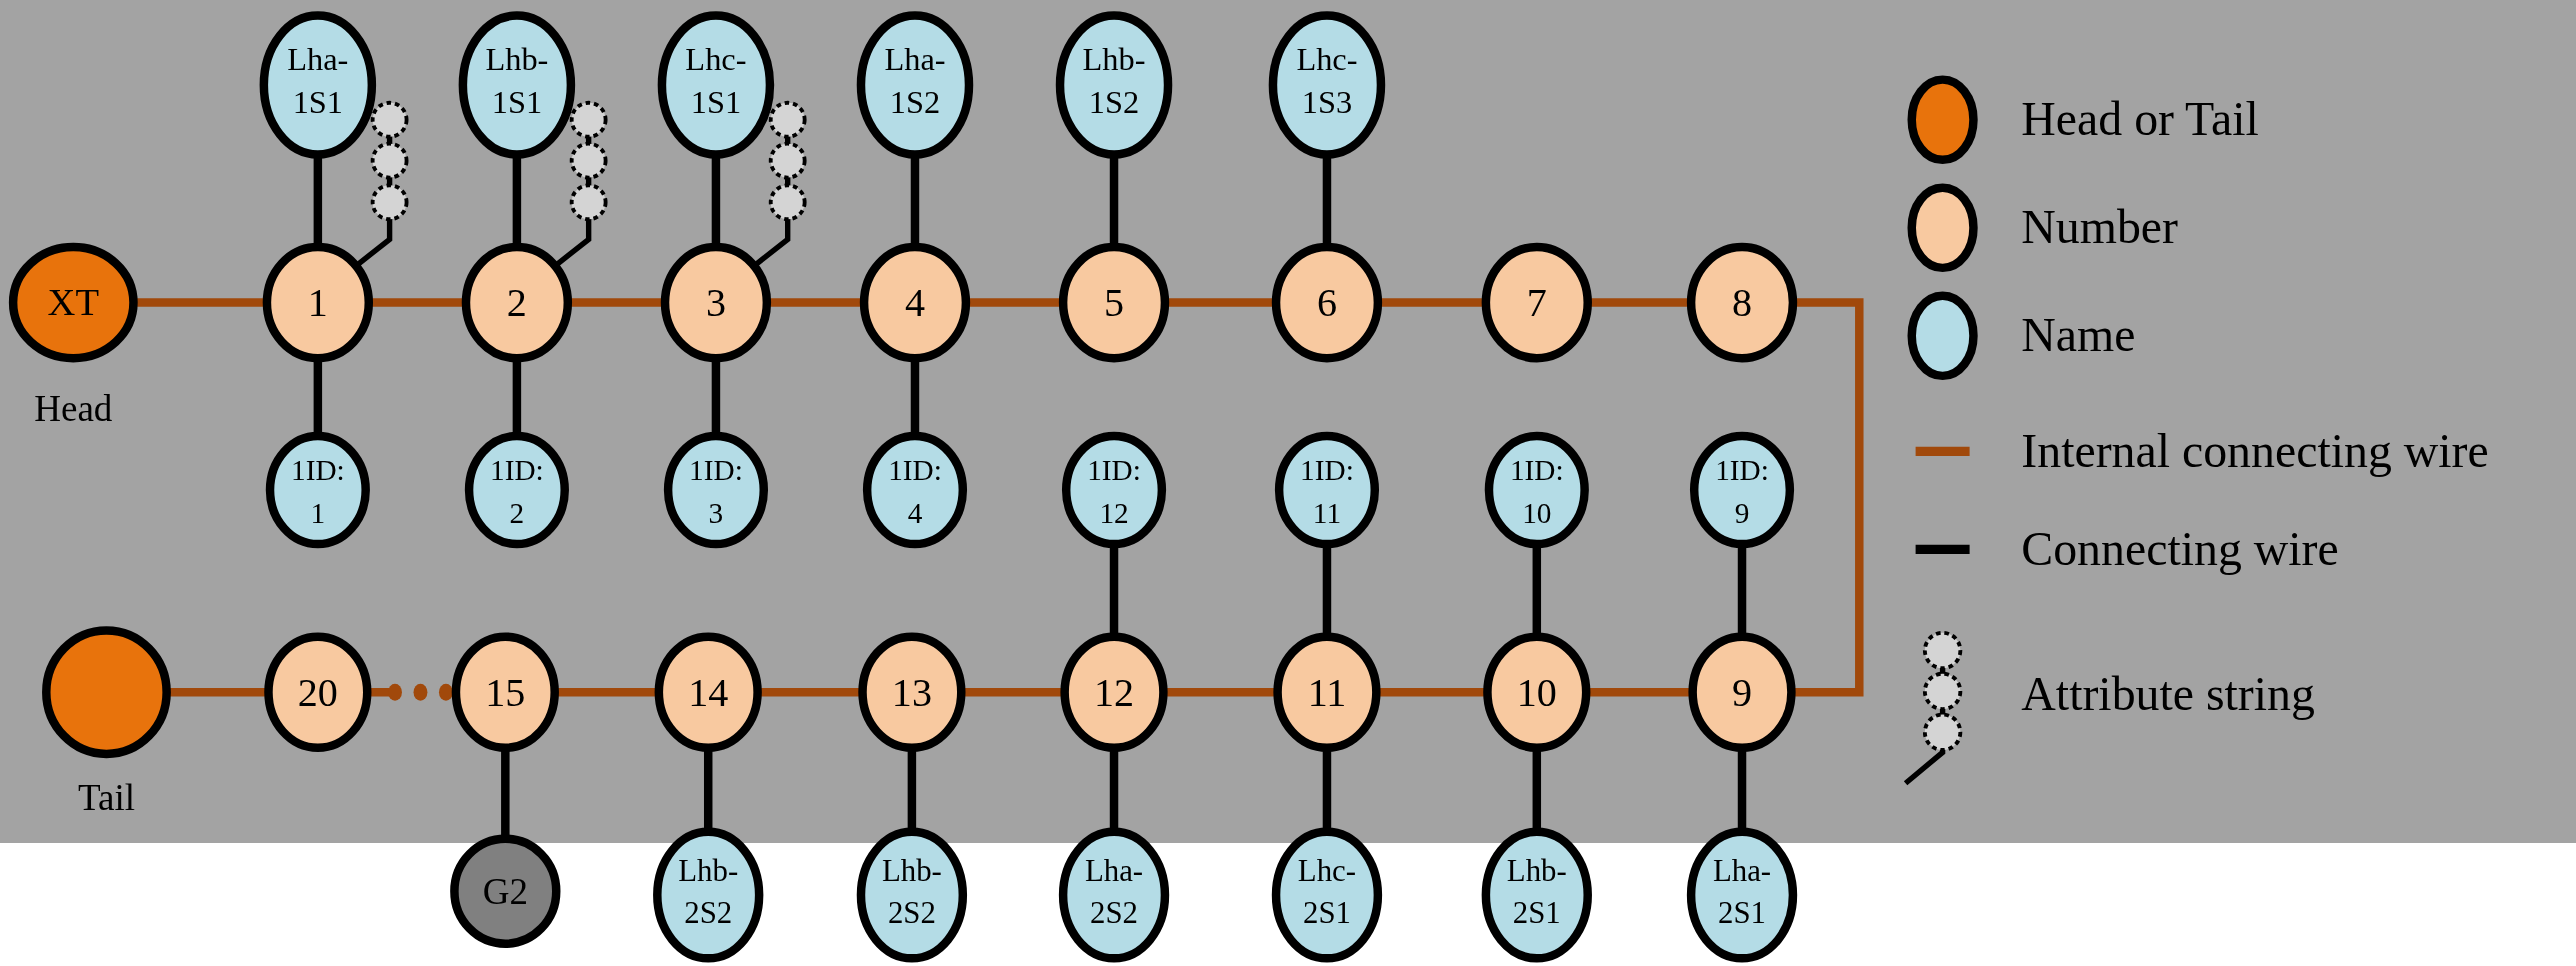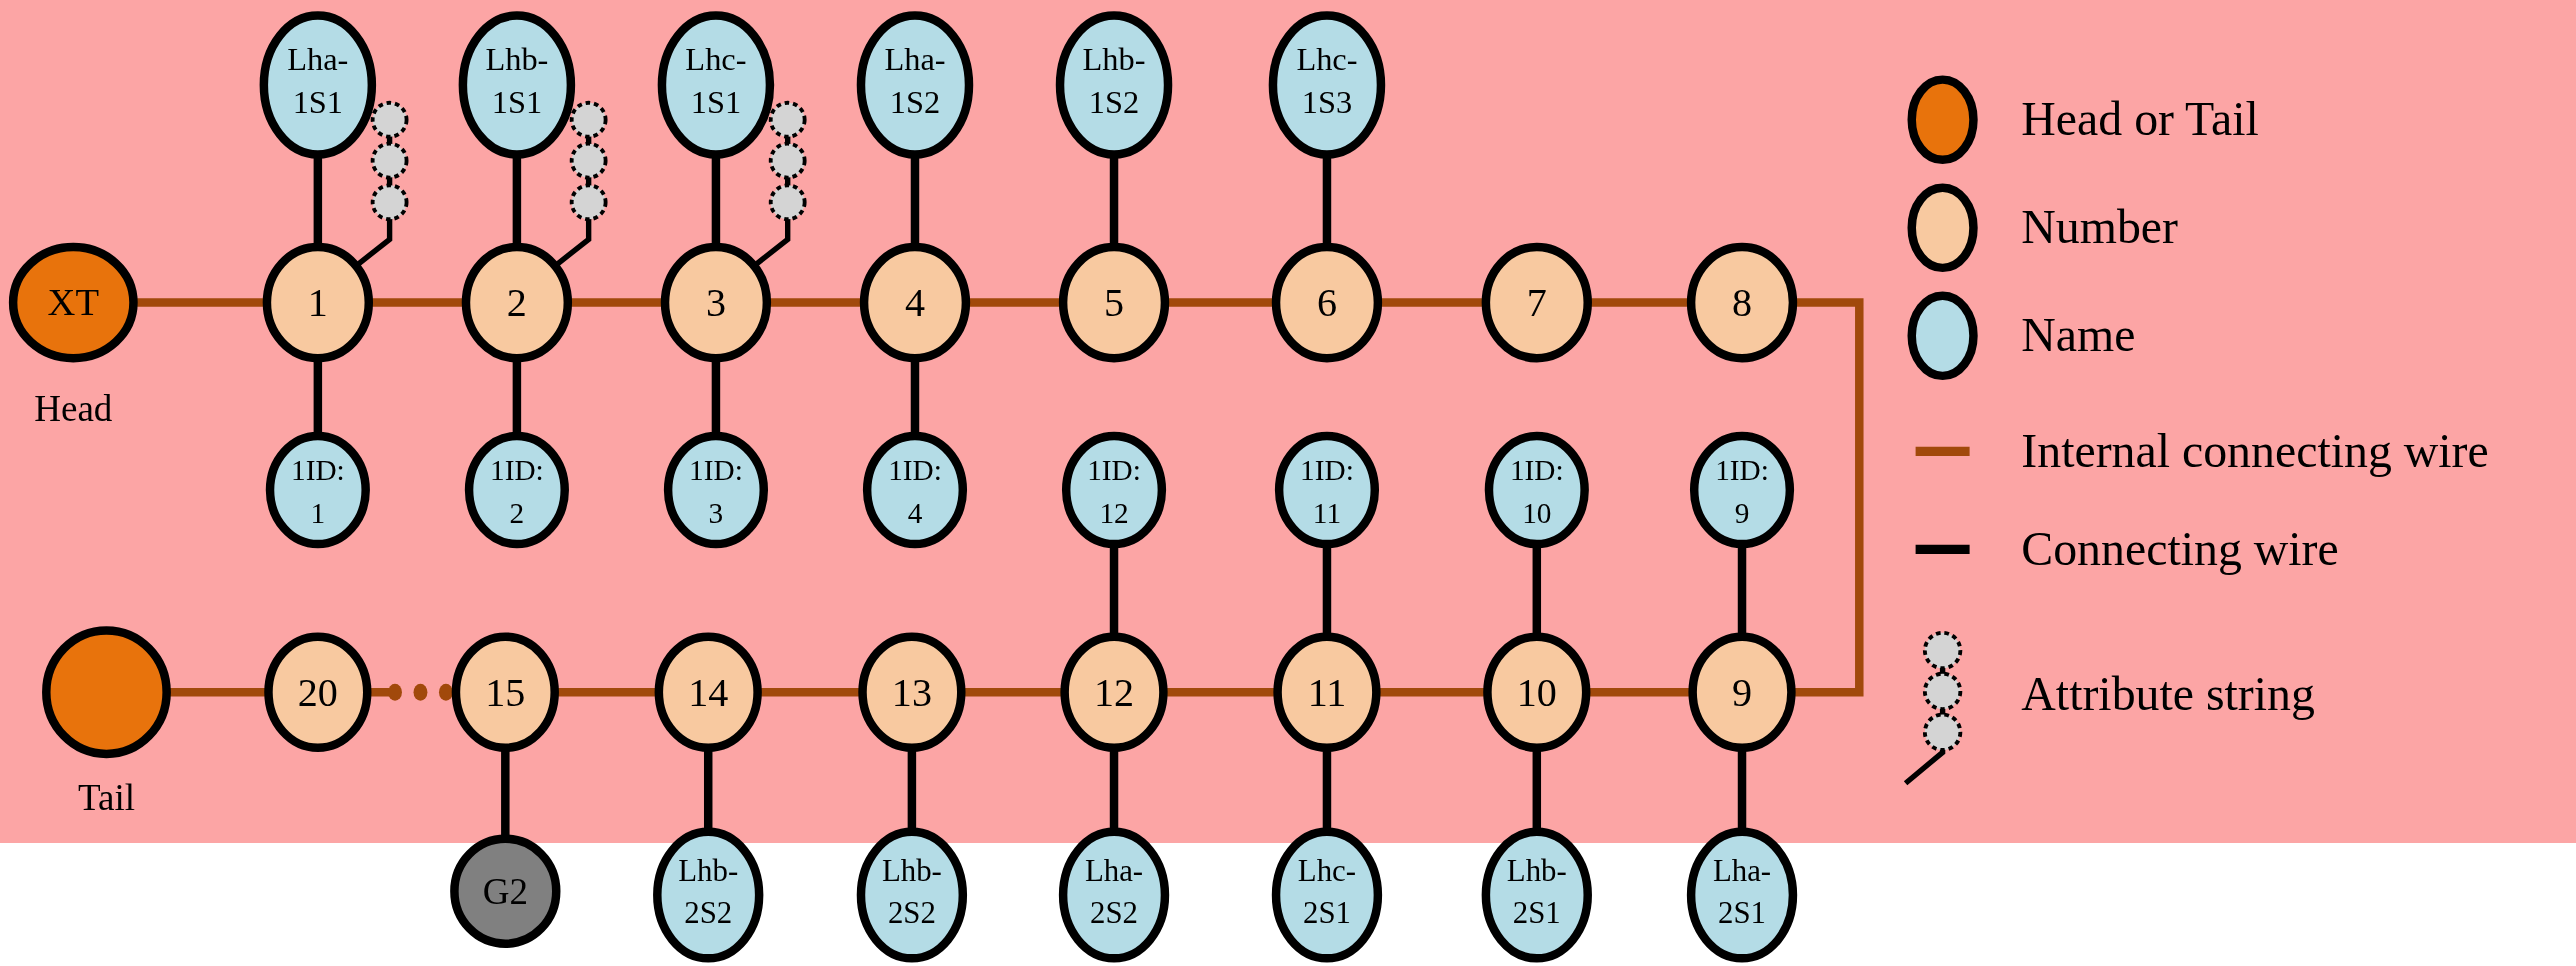--- a/index.html
+++ b/index.html
@@ -1,20 +1,20 @@
 <!DOCTYPE html>
 <html style="font-size:12.3px"><head>
 <meta charset="utf-8">
 <style>
   html,body{margin:0;padding:0;background:#ffffff;}
   body{
     font-family:"Liberation Serif","DejaVu Serif",serif;
     width:2576px;height:967px;overflow:hidden;
   }
-  #stage{position:relative;width:2576px;height:843px;background:#fca5a5;}
+  #stage{position:relative;width:2576px;height:843px;background:#a3a3a3;}
   svg#canvas{position:absolute;left:0;top:0;width:2576px;height:967px;}
   text{font-family:"Liberation Serif","DejaVu Serif",serif;fill:#000;}
 </style>
 </head>
 <body>
 
 <div id="stage">
   <svg id="canvas" viewBox="0 0 3339 1253">
 
     <g stroke="#A1490B" stroke-width="11" fill="none">

